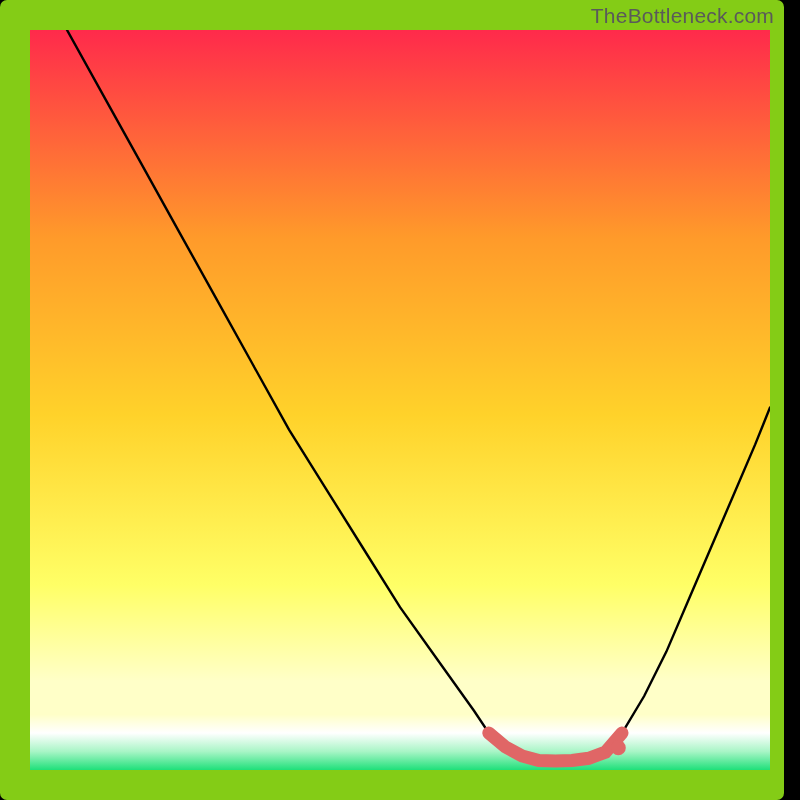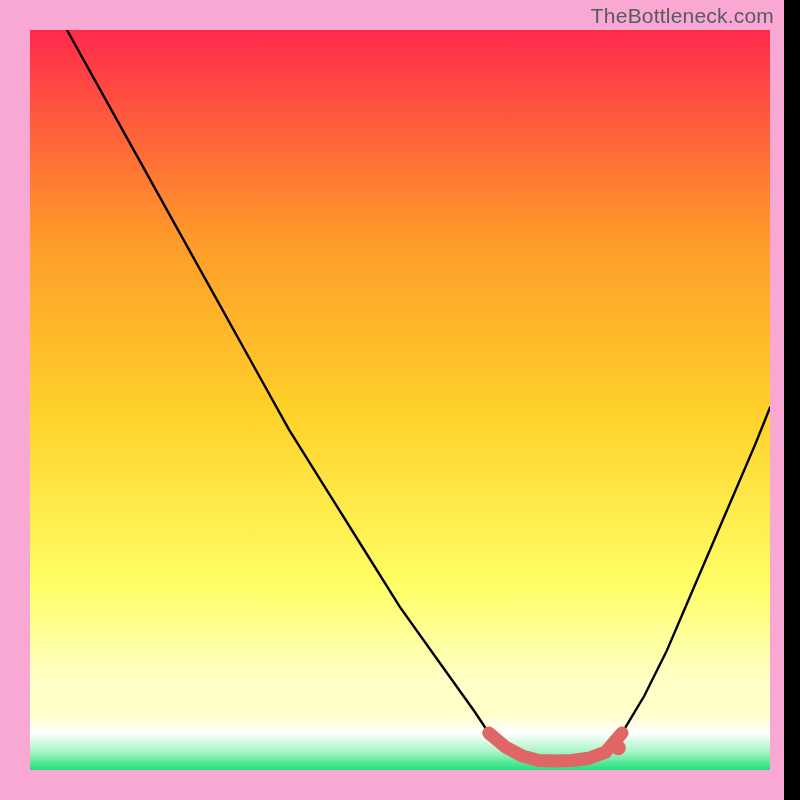--- a/index.html
+++ b/index.html
@@ -8,21 +8,22 @@
     width: 800px;
     height: 800px;
     background: #000;
     overflow: hidden;
     font-family: Arial, Helvetica, sans-serif;
   }
   .frame {
     position: absolute;
     left: 0; top: 0;
     width: 784px; height: 800px;
-    background: #f9a8d4;
+    background: #84cc16;
+    border-radius: 7px;
   }
   .watermark {
     position: absolute;
     top: 4px;
     right: 10px;
     color: #5a5a5a;
     font-size: 21px;
     font-weight: 500;
     letter-spacing: 0.2px;
   }

